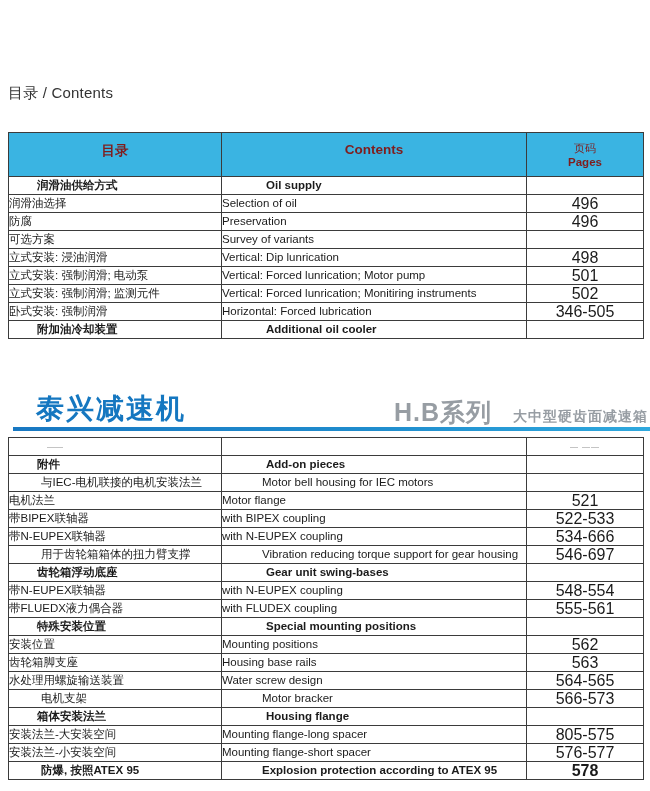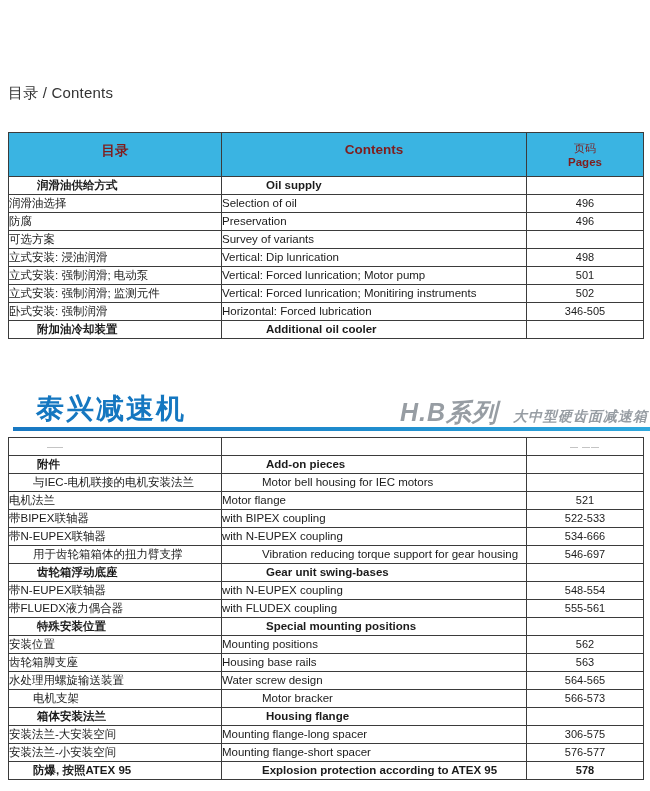--- a/index.html
+++ b/index.html
@@ -29,42 +29,42 @@
   table.toc th, table.toc td { border:1px solid #3b3b3b; padding:0; }
   table.toc thead th {
     background:#3ab4e2; height:44px; vertical-align:top; padding-top:9px;
     font-size:13.5px; font-weight:bold; color:#7f1d1d; text-align:center;
   }
   .pages-zh { font-size:11px; font-weight:normal; line-height:13px; }
   .pages-en { font-size:11.5px; font-weight:bold; line-height:14px; }
   table.toc tbody td { height:17px; line-height:17px; background:#ffffff; }
   td.zh { padding-left:42px; text-align:left; white-space:nowrap; overflow:hidden; }
   td.en { padding-left:50px; text-align:left; white-space:nowrap; overflow:hidden; }
-  td.pg { text-align:center; font-size:11px; }
+  td.pg { text-align:center; font-size:16px; }
   tr.row-section td {
     background:linear-gradient(180deg,#ddf1fb 0%,#b9e2f6 55%,#8bccef 100%);
     font-weight:bold;
   }
   tr.row-section td.zh { padding-left:28px; }
   tr.row-section td.en { padding-left:44px; }
-  tr.row-top td.zh, tr.row-topbold td.zh { padding-left:24px; }
+  tr.row-top td.zh, tr.row-topbold td.zh { padding-left:32px; }
   tr.row-top td.en, tr.row-topbold td.en { padding-left:40px; }
   tr.row-topbold td { font-weight:bold;margin-top:40px; }
   
   tr.row-partial td { height:10px; line-height:10px; font-size:8px; color:#8b8b8b; background:#fff; overflow:hidden; }
   tr.row-partial td.zh { padding-left:38px; }
   tr.row-partial td.pg { letter-spacing:1px; }
   
   .brand-logo {
     position:absolute; left:36px; top:390px;
     font-size:28px; font-weight:bold; color:#1577c0; letter-spacing:2px;
   }
   .series {
     position:absolute; right:2px; top:396px; color:#979da3; font-weight:bold;
-    display:flex; align-items:baseline; gap:15px;font-style:italic;
+    display:flex; align-items:baseline; gap:21px;
   }
   .series-name { font-size:25px; letter-spacing:1px; }
   .series-desc { font-size:14px; letter-spacing:1px; }
   .rule {
     position:absolute; left:13px; top:427px; width:637px; height:4px;
     background:linear-gradient(90deg,#1878c2 0%,#1f8ccd 55%,#2fa9de 100%);
   }
 </style>
 </head>
 <body>
@@ -255,21 +255,21 @@
 
         <tr class="row-section">
           <td class="zh">箱体安装法兰</td>
           <td class="en">Housing flange</td>
           <td class="pg"></td>
         </tr>
 
         <tr class="row-item">
           <td class="zh">安装法兰-大安装空间</td>
           <td class="en">Mounting flange-long spacer</td>
-          <td class="pg">306-575</td>
+          <td class="pg">805-575</td>
         </tr>
 
         <tr class="row-item">
           <td class="zh">安装法兰-小安装空间</td>
           <td class="en">Mounting flange-short spacer</td>
           <td class="pg">576-577</td>
         </tr>
 
         <tr class="row-topbold">
           <td class="zh">防爆, 按照ATEX 95</td>

